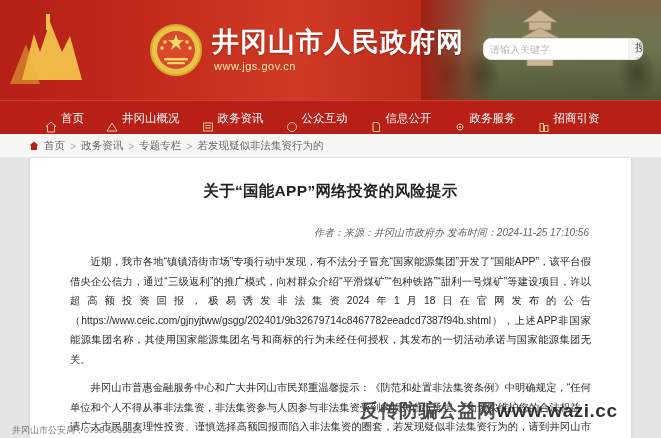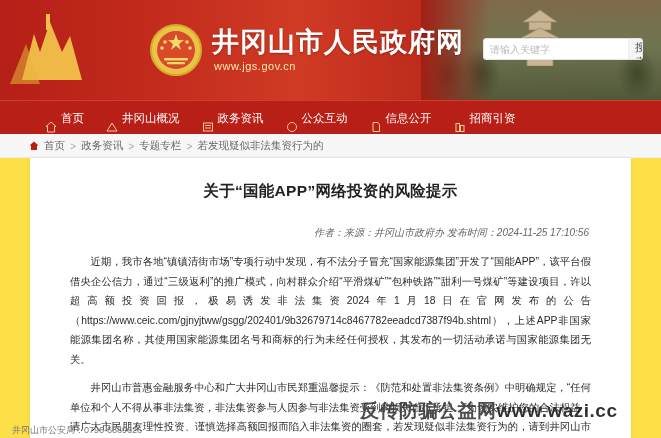--- a/index.html
+++ b/index.html
@@ -7,21 +7,21 @@
     margin: 0; padding: 0;
     width: 661px; height: 438px;
     overflow: hidden;
     font-family: "Liberation Sans", sans-serif;
     background: #ffffff;
   }
   #page {
     position: relative;
     width: 661px; height: 438px;
     overflow: hidden;
-    background: #fde047;
+    background: #e5e5e5;
   }
 
   
   .header {
     position: relative;
     width: 661px;
     height: 100px;
     background: linear-gradient(90deg, #b41f17 0%, #c22a1c 22%, #cf3b24 45%, #b8261a 70%, #8f1a12 100%);
     overflow: hidden;
   }
@@ -81,21 +81,21 @@
   }
 
   
   .search-wrap {
     position: absolute;
     right: 18px; top: 38px;
     width: 160px; height: 22px;
     display: flex;
     background: #ffffff;
     border: 1px solid #e4e4e4;
-    border-radius: 3px;
+    border-radius: 8px;
     overflow: hidden;
   }
   .search-input {
     flex: 1;
     border: 0;
     outline: none;
     font-size: 10px;
     color: #333;
     padding: 0 6px;
     font-family: "Liberation Sans", sans-serif;
@@ -318,20 +318,29 @@
       <span class="nico">
         <svg width="12" height="12" viewBox="0 0 12 12">
             <path d="M3 1.5 H8 L9.5 3.5 V10.5 H3 Z" fill="none" stroke="#ffd9a0" stroke-width="1"></path>
           </svg>
       </span>
       <span>信息公开</span>
     </div>
     <div class="nav-item">
       <span class="nico">
         <svg width="12" height="12" viewBox="0 0 12 12">
+            <circle cx="6" cy="6" r="3" fill="none" stroke="#ffd9a0" stroke-width="1"></circle>
+            <circle cx="6" cy="6" r="1.1" fill="#ffd9a0"></circle>
+          </svg>
+      </span>
+      <span>政务服务</span>
+    </div>
+    <div class="nav-item">
+      <span class="nico">
+        <svg width="12" height="12" viewBox="0 0 12 12">
             <rect x="2" y="2.5" width="3.5" height="8" fill="none" stroke="#ffd9a0" stroke-width="1"></rect>
             <rect x="6.5" y="4.5" width="3.5" height="6" fill="none" stroke="#ffd9a0" stroke-width="1"></rect>
           </svg>
       </span>
       <span>招商引资</span>
     </div>
   </div>
 
   <div class="crumb-wrap">
     <span class="crumb-home-ico">

